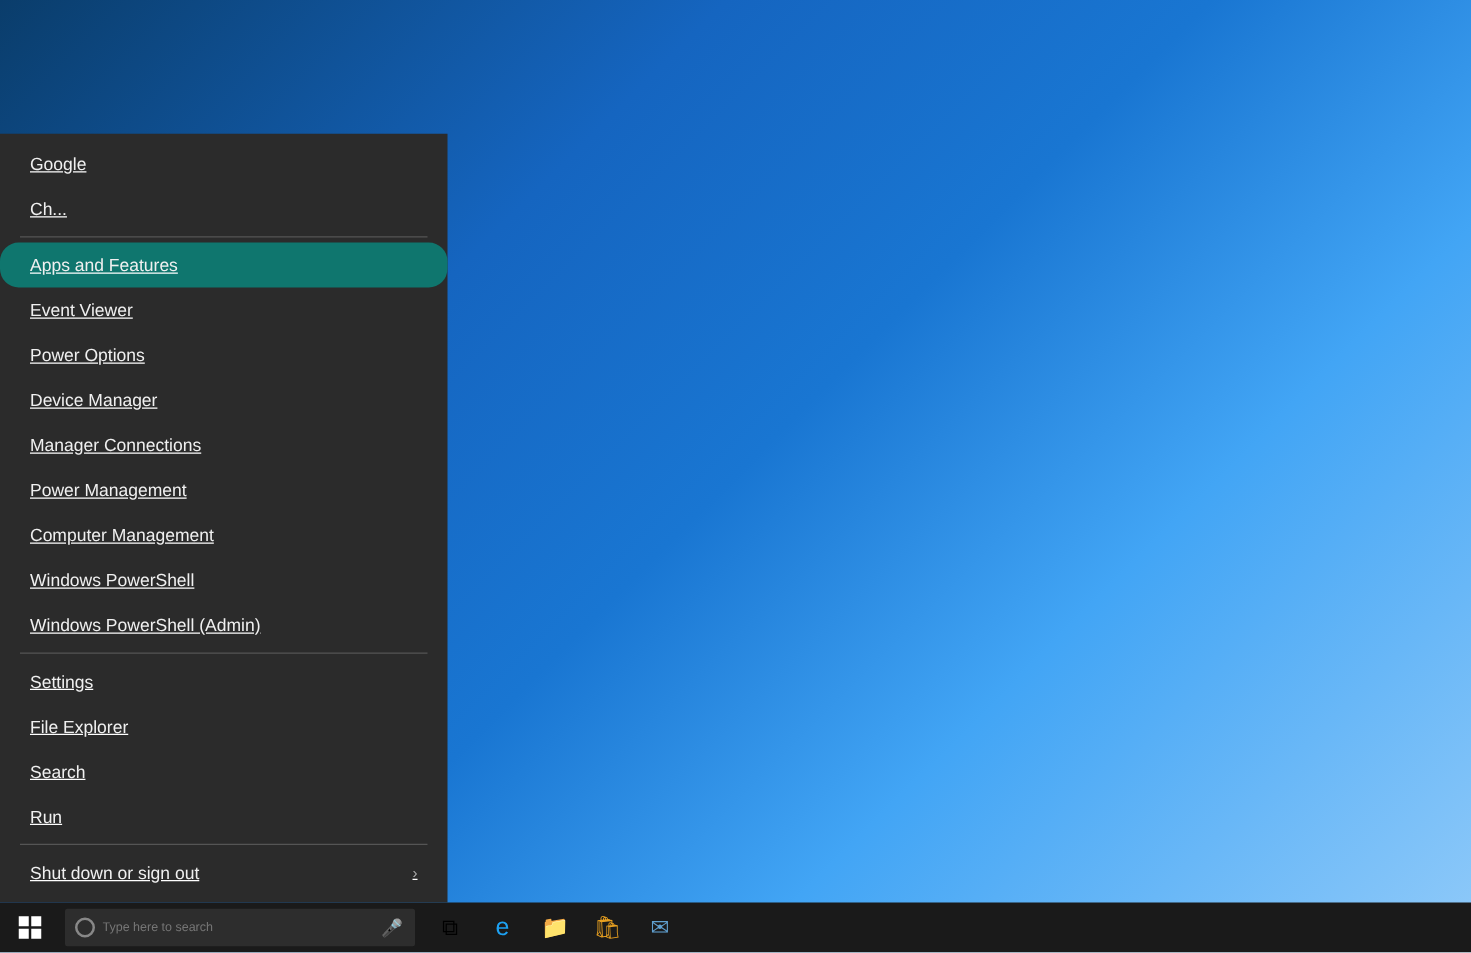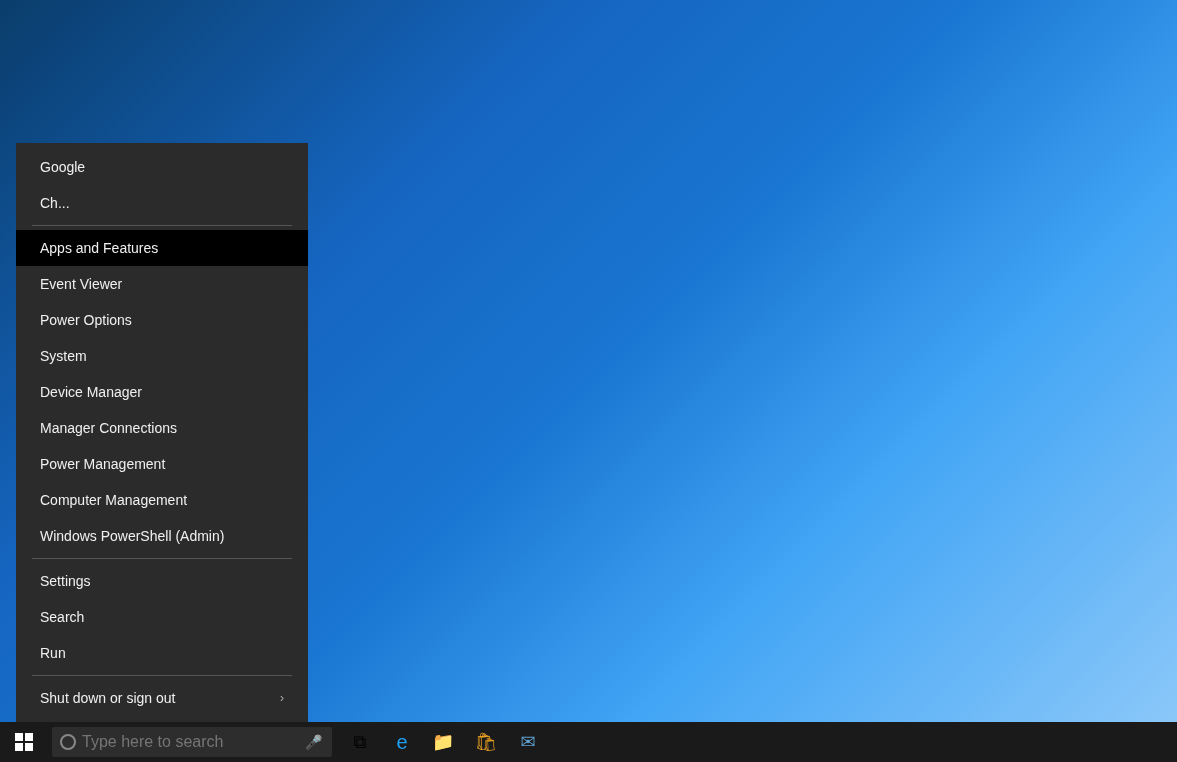--- a/index.html
+++ b/index.html
@@ -71,21 +71,21 @@
       border-radius: 50%;
       position: relative;
       flex-shrink: 0;
     }
 
     .taskbar-search input {
       background: transparent;
       border: none;
       outline: none;
       color: #86efac;
-      font-size: 16px;
+      font-size: 10px;
       width: 180px;
     }
 
     .taskbar-mic {
       margin-left: auto;
       width: 20px;
       height: 20px;
       display: flex;
       align-items: center;
       justify-content: center;
@@ -107,41 +107,43 @@
       align-items: center;
       justify-content: center;
       cursor: pointer;
       font-size: 18px;
     }
 
     
     .context-menu {
       position: absolute;
       bottom: 40px;
-      left: 16px;
-      width: 292px;
+      left: 0;
+      width: 358px;
       background: #2b2b2b;
       color: white;
       z-index: 200;
       padding: 6px 0;
+      text-decoration: underline;
     }
 
     .menu-item {
       display: flex;
       align-items: center;
       justify-content: space-between;
       padding: 10px 24px;
       cursor: pointer;
       font-size: 14px;
       color: #f0f0f0;
       white-space: nowrap;
     }
 
     .menu-item.highlighted {
-      background: #000000;
+      background: #0f766e;
+      border-radius: 15px;
     }
 
     .menu-divider {
       height: 1px;
       background: #555;
       margin: 4px 16px;
     }
 
     .menu-item-arrow {
       color: #aaa;
@@ -166,42 +168,45 @@
   <div class="menu-item highlighted">
     <span>Apps and Features</span>
   </div>
   <div class="menu-item">
     <span>Event Viewer</span>
   </div>
   <div class="menu-item">
     <span>Power Options</span>
   </div>
   <div class="menu-item">
-    <span>System</span>
-  </div>
-  <div class="menu-item">
     <span>Device Manager</span>
   </div>
   <div class="menu-item">
     <span>Manager Connections</span>
   </div>
   <div class="menu-item">
     <span>Power Management</span>
   </div>
   <div class="menu-item">
     <span>Computer Management</span>
   </div>
   <div class="menu-item">
+    <span>Windows PowerShell</span>
+  </div>
+  <div class="menu-item">
     <span>Windows PowerShell (Admin)</span>
   </div>
 
   <div class="menu-divider"></div>
 
   <div class="menu-item">
     <span>Settings</span>
+  </div>
+  <div class="menu-item">
+    <span>File Explorer</span>
   </div>
   <div class="menu-item">
     <span>Search</span>
   </div>
   <div class="menu-item">
     <span>Run</span>
   </div>
 
   <div class="menu-divider"></div>
 

